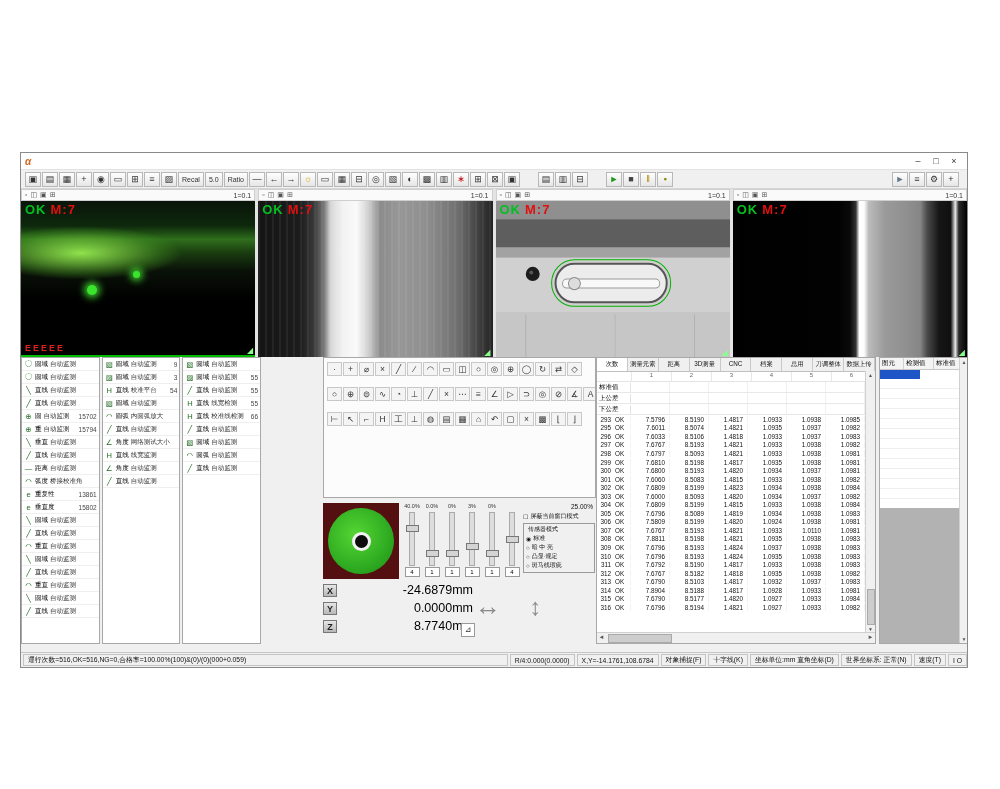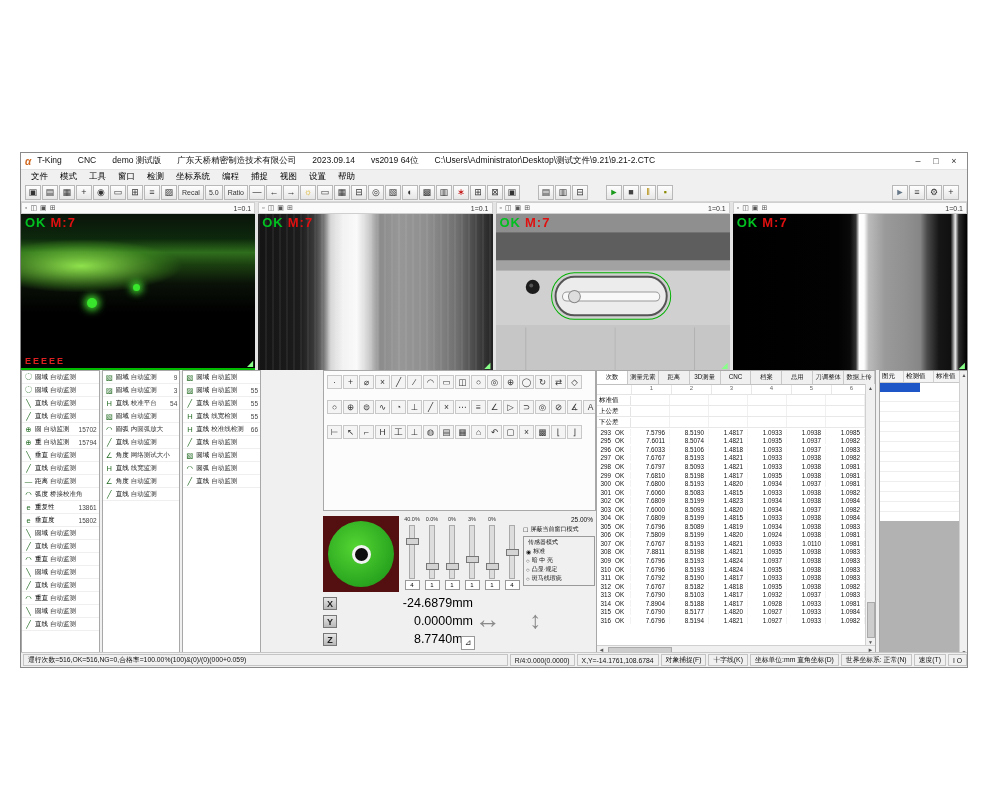--- a/index.html
+++ b/index.html
@@ -120,41 +120,27 @@
   .seg{border:1px solid #c4c4c4;margin:1px 0 1px 2px;padding:0 4px;display:flex;align-items:center;white-space:nowrap;overflow:hidden;background:#f0f0f0;color:#111;}
   .seg.grow{flex:1;min-width:0;}
 </style>
 </head>
 <body>
 
 <div class="app">
 
   <div class="titlebar">
     <span class="appicon">α</span>
-    <span id="titleparts"><span class="tpart">T-King</span><span class="tpart">CNC</span><span class="tpart">demo 测试版</span><span class="tpart">广东天桥精密制造技术有限公司</span><span class="tpart">2023.09.14</span><span class="tpart">vs2019 64位</span><span class="tpart">C:\Users\Administrator\Desktop\测试文件\9.21\9.21-2.CTC</span></span>
     <div class="winbtns">
       <span class="winbtn">–</span>
       <span class="winbtn">□</span>
       <span class="winbtn">×</span>
     </div>
   </div>
 
-  <div class="menubar" id="menubar">
-      <div class="menuitem">文件</div>
-      <div class="menuitem">模式</div>
-      <div class="menuitem">工具</div>
-      <div class="menuitem">窗口</div>
-      <div class="menuitem">检测</div>
-      <div class="menuitem">坐标系统</div>
-      <div class="menuitem">编程</div>
-      <div class="menuitem">捕捉</div>
-      <div class="menuitem">视图</div>
-      <div class="menuitem">设置</div>
-      <div class="menuitem">帮助</div>
-    </div>
   <div class="toolbar" id="toolbar">
       <div class="tgroup tg0">
         <div class="tbtn">▣</div>
         <div class="tbtn">▤</div>
         <div class="tbtn">▦</div>
         <div class="tbtn">+</div>
         <div class="tbtn">◉</div>
         <div class="tbtn">▭</div>
         <div class="tbtn">⊞</div>
         <div class="tbtn">≡</div>

